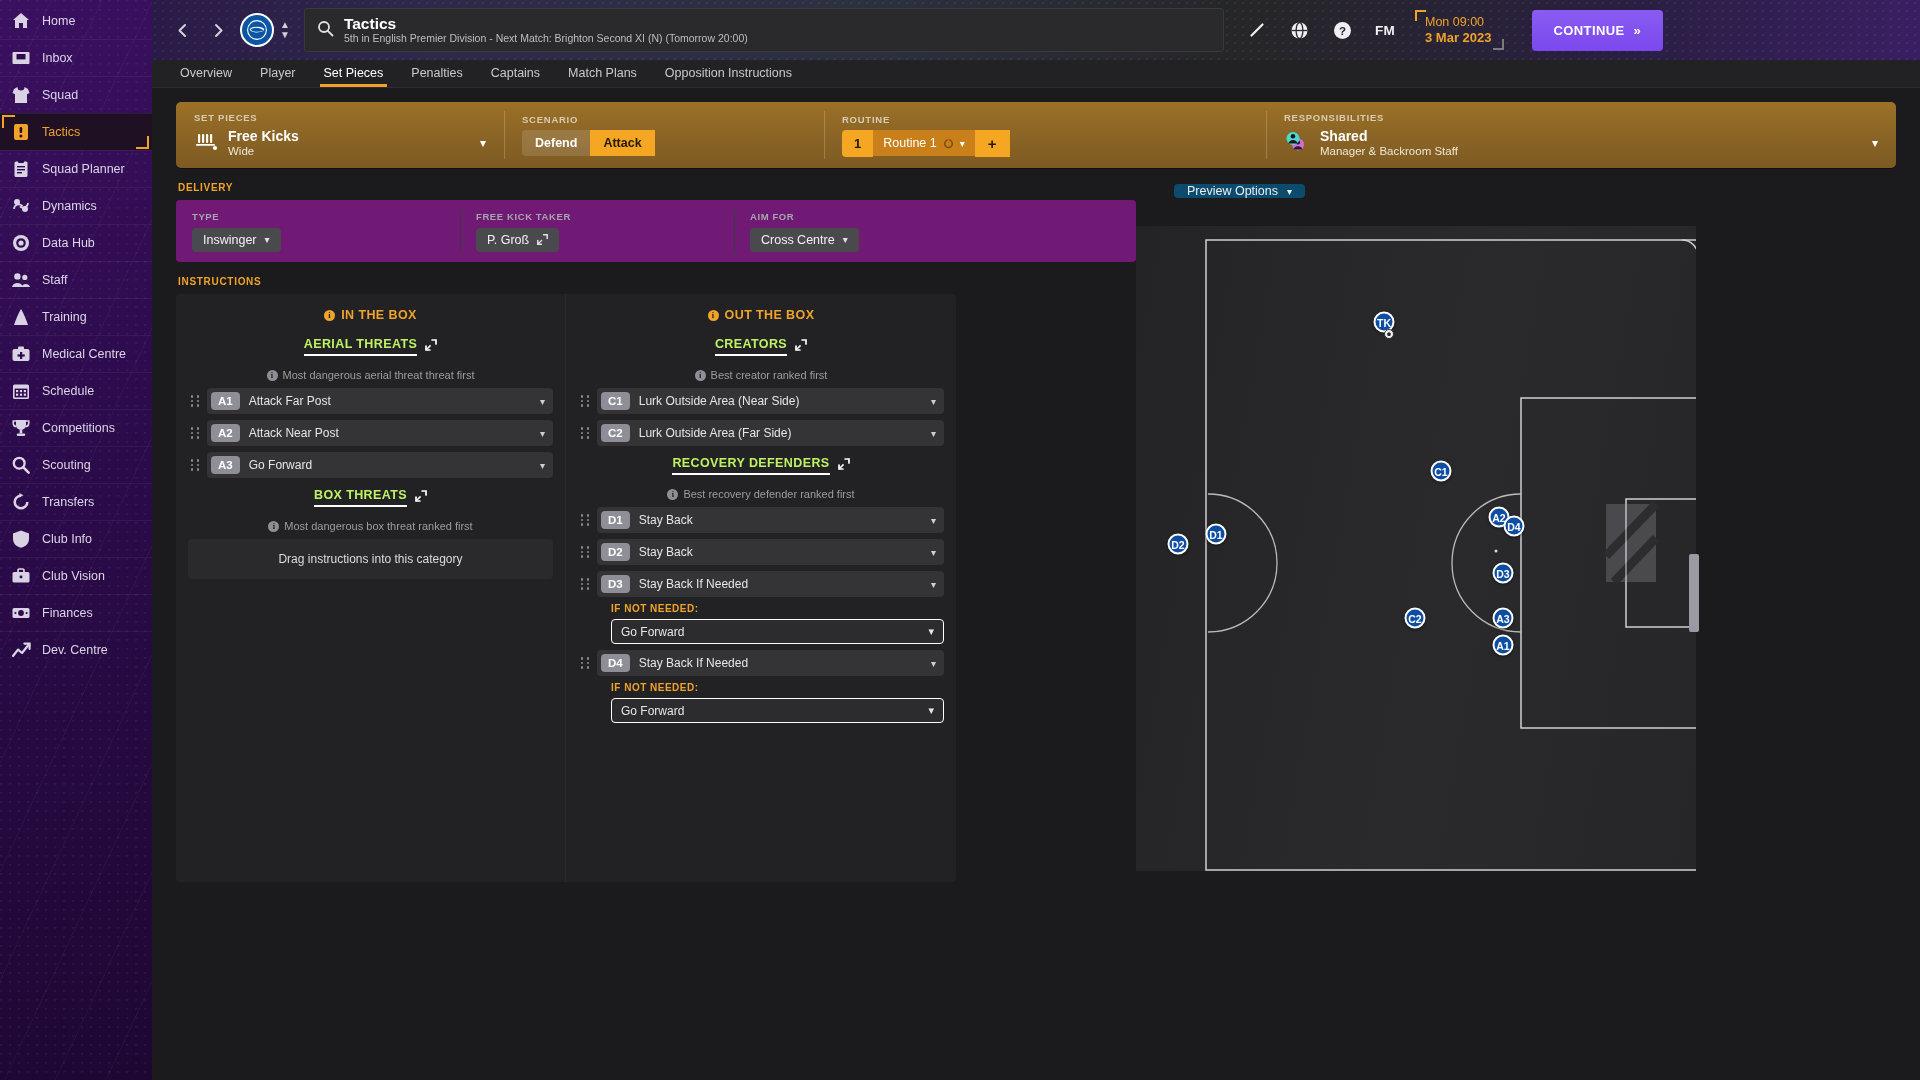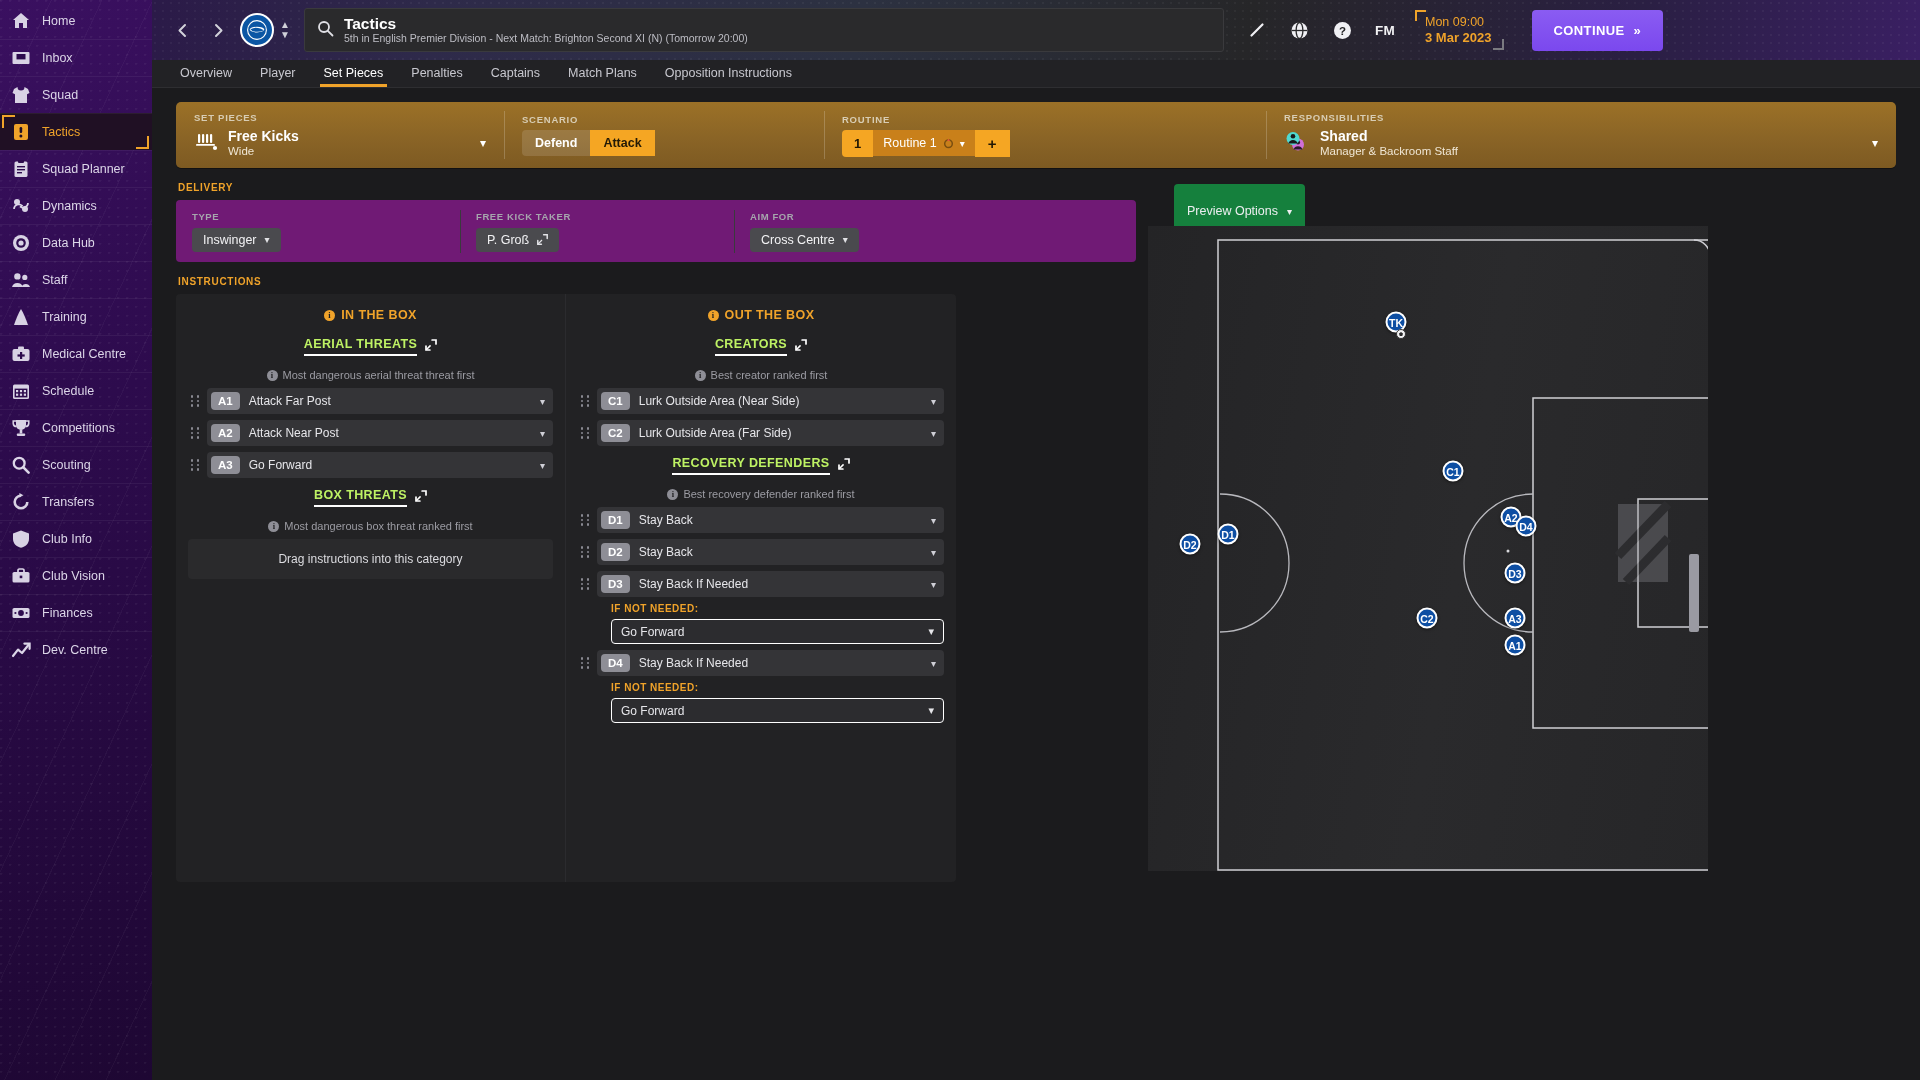--- a/index.html
+++ b/index.html
@@ -236,26 +236,26 @@
     margin: 0 0 6px 33px; background:#2c2c2f; border:1.5px solid #ffffff; border-radius:4px;
     height: 25px; display:flex; align-items:center; padding: 0 9px; cursor:pointer;
   }
   .ifnot-box span.t { font-size: 12px; color:#e6e6ea; flex:1 1 auto; }
   .ifnot-box .cv { color:#e6e6ea; font-size: 11px; }
   .exp-ic { color:#e8e8ea; }
 
   
   .preview-btn {
     position:absolute; left: 38px; top: 16px;
-    background:#15803d; border-radius: 4px; color:#eceef0; font-size: 12.5px;
-    padding: 20px 13px; display:inline-flex; align-items:center; gap:9px; cursor:pointer;
+    background:#0c4a6e; border-radius: 4px; color:#eceef0; font-size: 12.5px;
+    padding: 0 13px; display:inline-flex; align-items:center; gap:9px; cursor:pointer;
   }
   .pitch-wrap { position:absolute; left: 0px; top: 58px; width: 575px; height: 645px; }
   .pitch {
-    position:absolute; left: 12px; top: 0; width: 560px; height: 645px;
+    position:absolute; left: 0; top: 0; width: 560px; height: 645px;
     background: linear-gradient(100deg, #242426 0%, #2a2a2c 55%, #262628 100%);
   }
   .scroll-track {
     position:absolute; right: 12px; top: 130px; width: 10px; height: 430px;
     background: transparent;
   }
   .scroll-thumb {
     position:absolute; right: 12px; top: 328px; width: 10px; height: 78px;
     background: #9a9aa2; border-radius: 2px; cursor: grab;
   }

